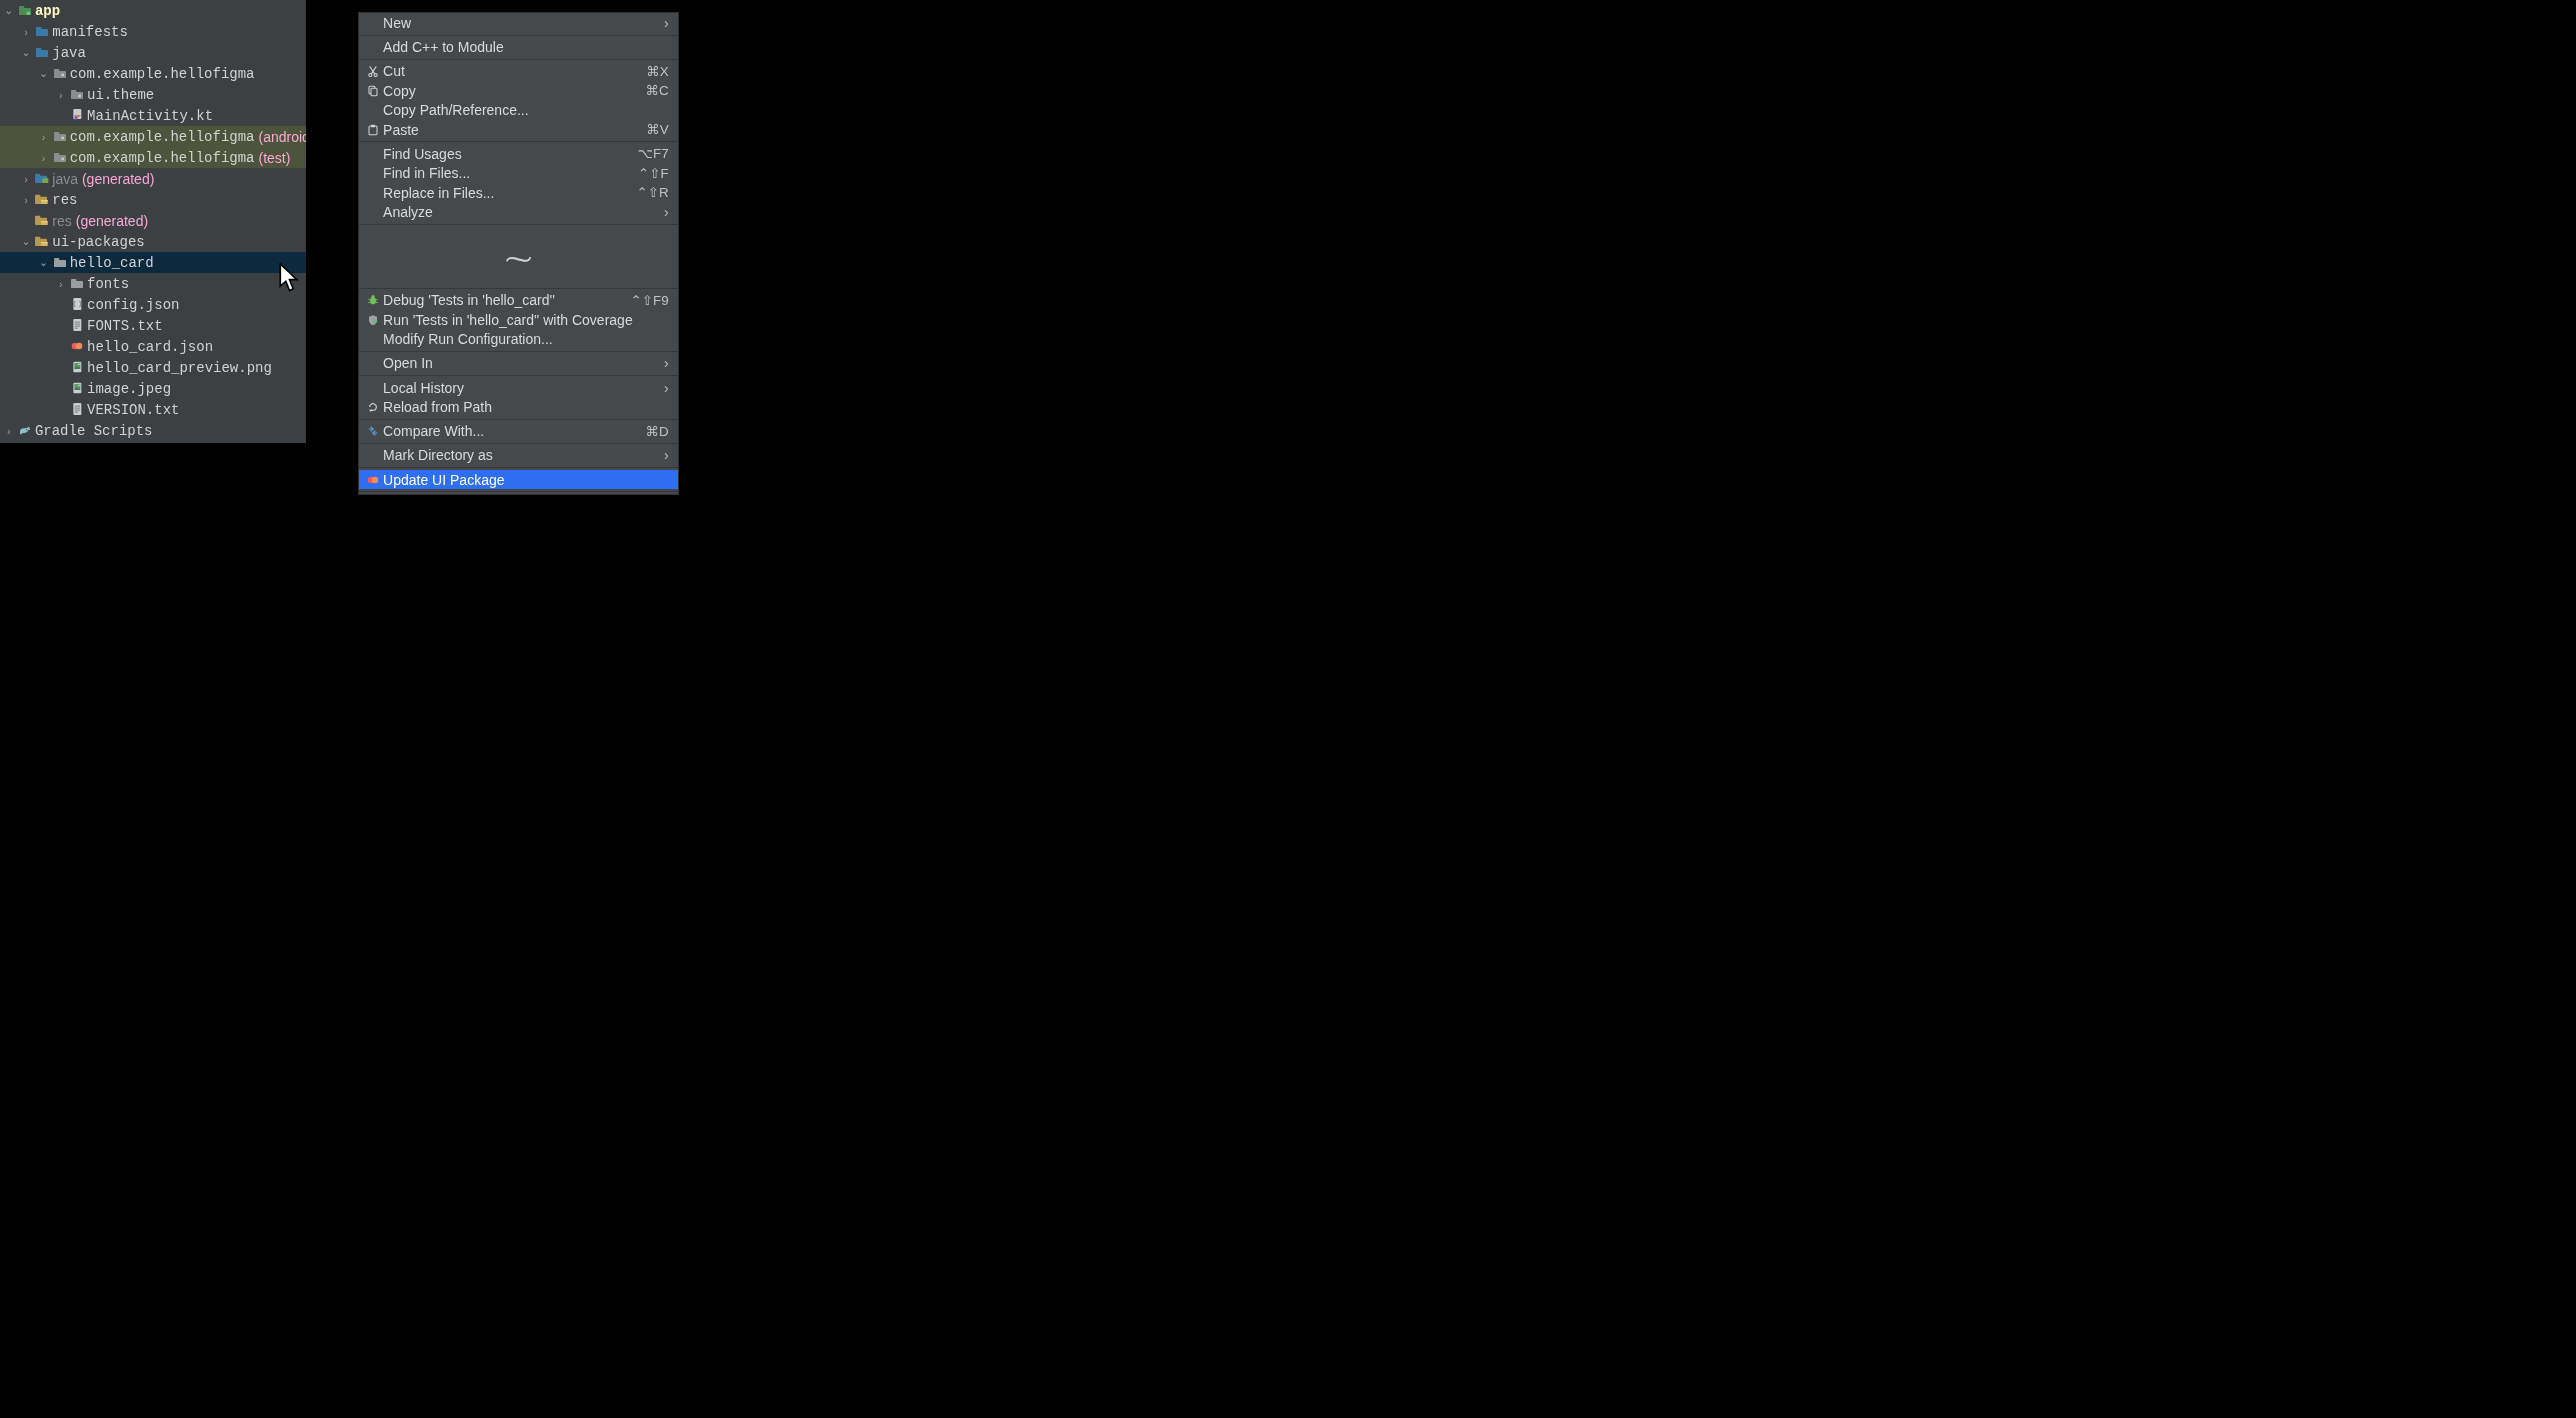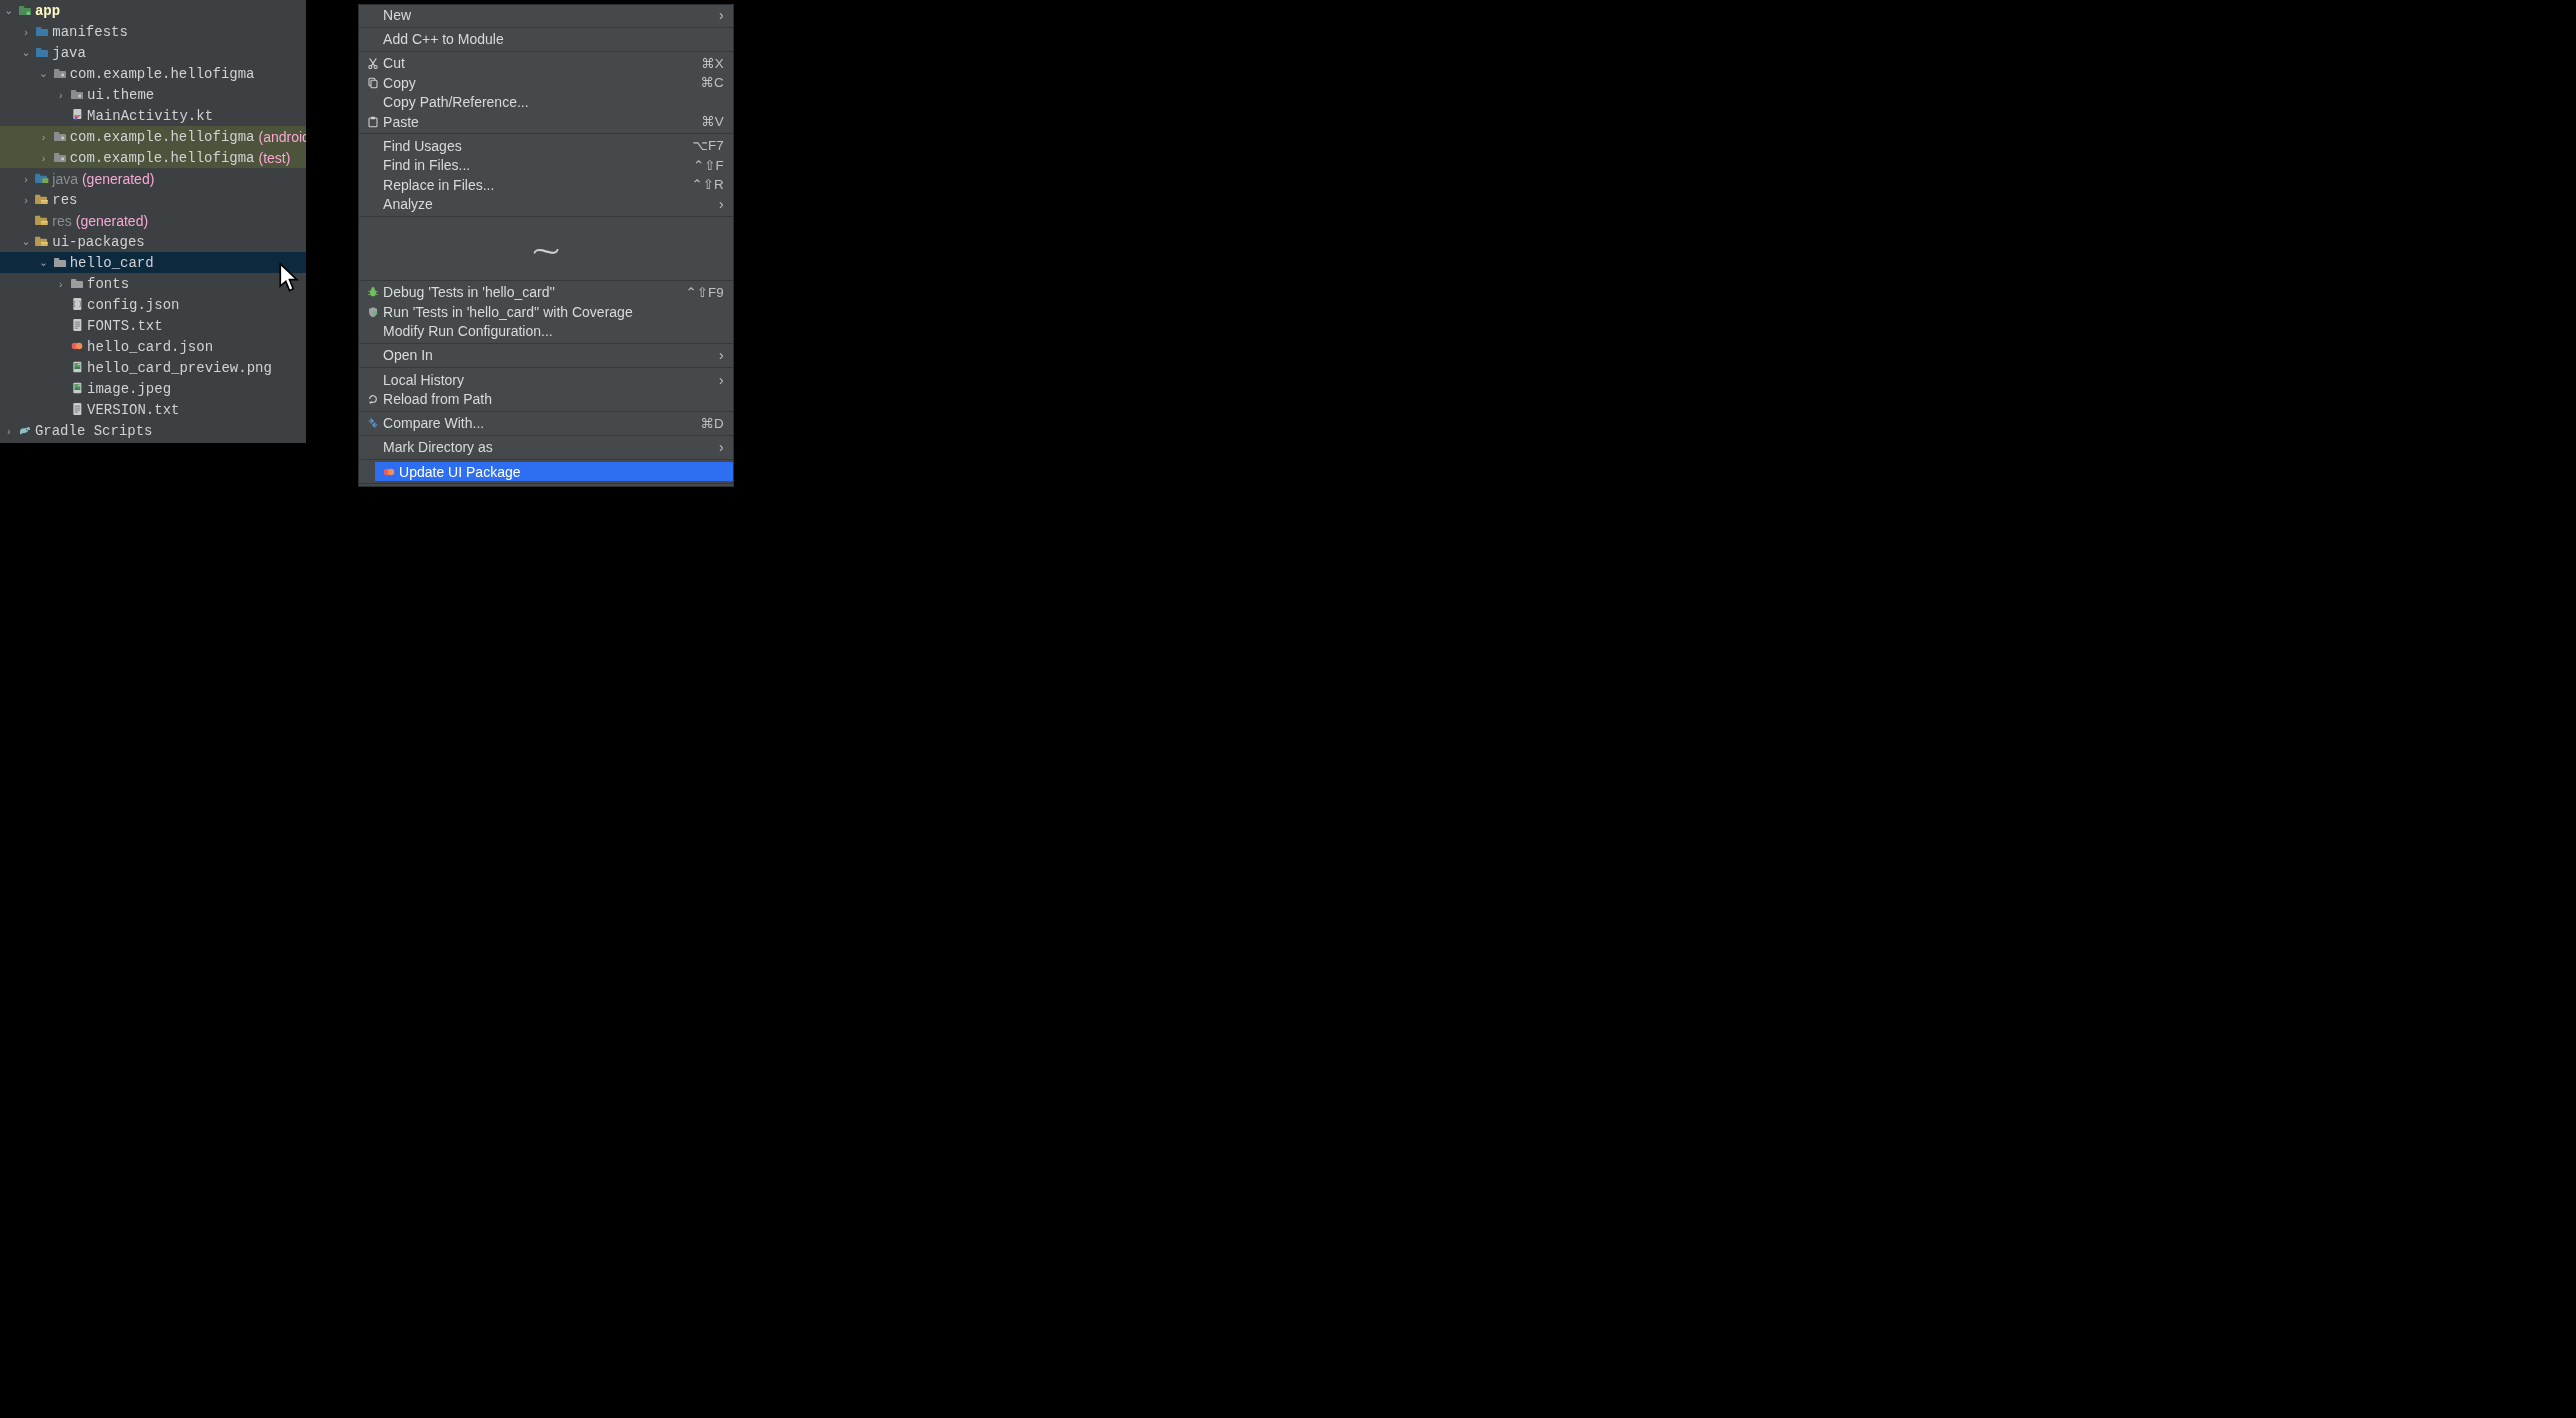--- a/index.html
+++ b/index.html
@@ -46,35 +46,35 @@
   .label-main  { color: #d0d2d4; font-family: Liberation Mono, monospace; }
   .label-bold  { color: #fef9c3; font-weight: 600; font-family: Liberation Mono, monospace; }
   .label-fade  { color: #8b8d8f; }
   .label-paren { color: #f9a8d4; margin-left: 4px; }
   svg { display: block; }
 
   
   .context-menu {
     position: absolute;
     left: 358px;
-    top: 4px;
-    width: 376px;
+    top: 12px;
+    width: 321px;
     background: #46494b;
     border: 0.7px solid #2d2f30;
     color: #d8dadc;
     font-size: 14px;
     box-shadow: 0 6.7px 16px rgba(0,0,0,.5);
   }
   .menu-row {
     display: flex;
     align-items: center;
     height: 19.5px;
     padding: 0 9.4px 0 5.4px;
   }
-  .menu-row.hl { background: #2e6ff2; color: #fff; margin-left: 16px; }
+  .menu-row.hl { background: #2e6ff2; color: #fff; }
   .menu-row .mico {
     width: 17.4px; flex: none;
     display: inline-flex; align-items: center; justify-content: center;
     margin-right: 1.3px;
   }
   .menu-row .mlabel { flex: 1; }
   .menu-row .msc { color: #bfc1c3; font-size: 13.4px; }
   .menu-sep { height: 0.7px; background: #35383a; margin: 2px 0; }
   .menu-chev { color: #bfc1c3; }
   .menu-gap {

